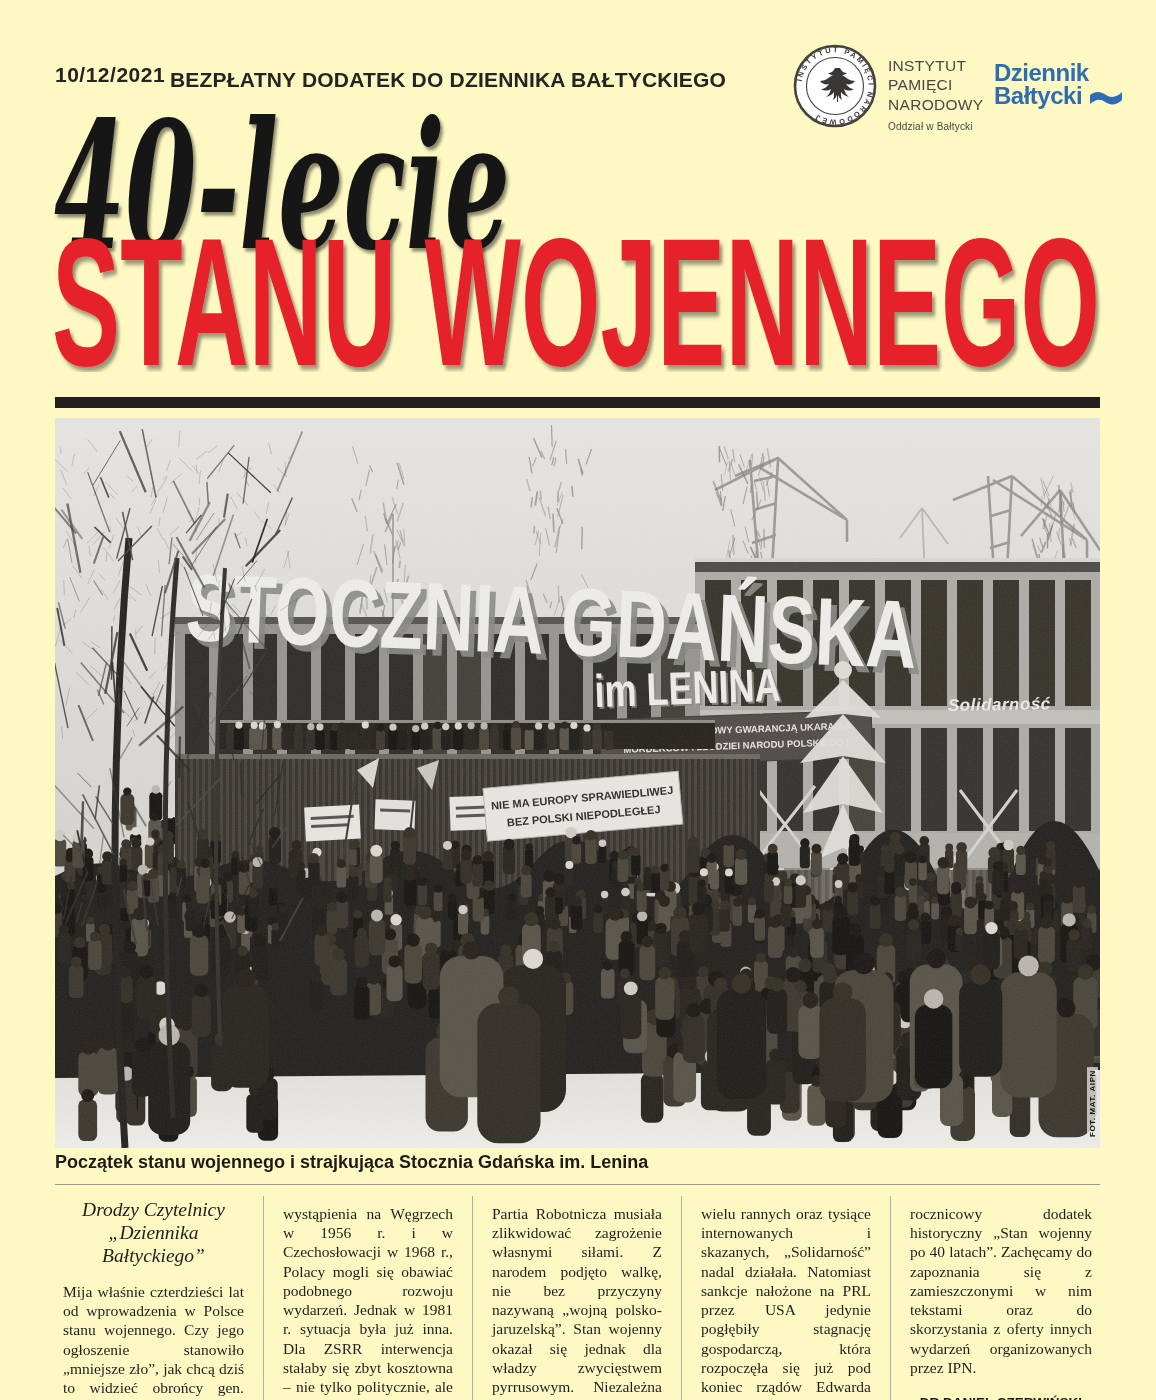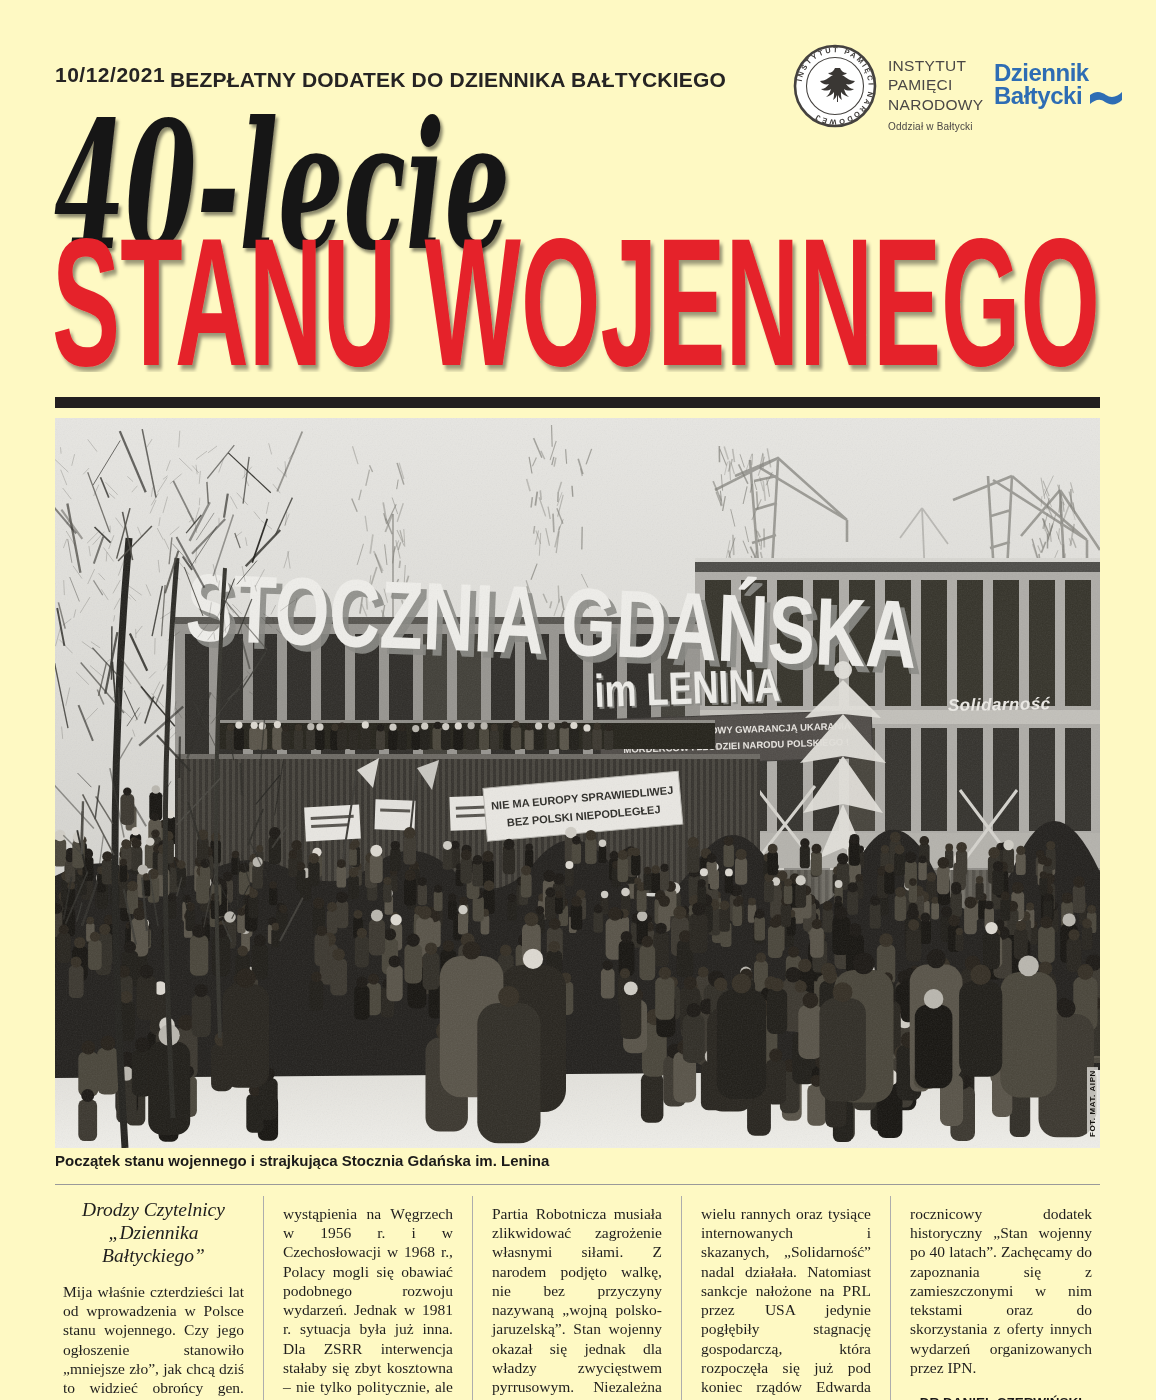--- a/index.html
+++ b/index.html
@@ -18,21 +18,21 @@
 
   
   .headline-svg{position:absolute;left:50px;top:110px;}
   
   .black-bar{position:absolute;left:55px;top:397px;width:1045px;height:11px;background:#231f1f;}
   .photo{position:absolute;left:55px;top:418px;width:1045px;height:730px;}
   .photo svg{display:block;}
   .photo-credit{position:absolute;right:2px;bottom:8px;writing-mode:vertical-rl;transform:rotate(180deg);
         font:bold 8px "Liberation Sans",sans-serif;letter-spacing:.6px;color:#15130f;
         background:rgba(233,232,227,.75);padding:3px 1px;}
-  .caption{position:absolute;left:55px;top:1152px;font-weight:bold;font-size:15px;color:#1c1b1a;}
+  .caption{position:absolute;left:55px;top:1152px;font-weight:bold;font-size:18px;color:#1c1b1a;}
   .rule{position:absolute;left:55px;top:1184px;width:1045px;height:1px;background:#9a9a9a;}
 
   
   .article{position:absolute;left:55px;top:1196px;width:1045px;display:grid;grid-template-columns:repeat(5,1fr);}
   .col{padding:0 11px;font-family:"Liberation Serif",serif;font-size:15.5px;line-height:1.24;
        text-align:justify;color:#1f1e1d;}
   .col:first-child{padding-left:0;}
   .col:last-child{padding-right:0;}
   .col:not(:last-child){border-right:1px solid #adadad;}
   .col p{margin:8px;}

